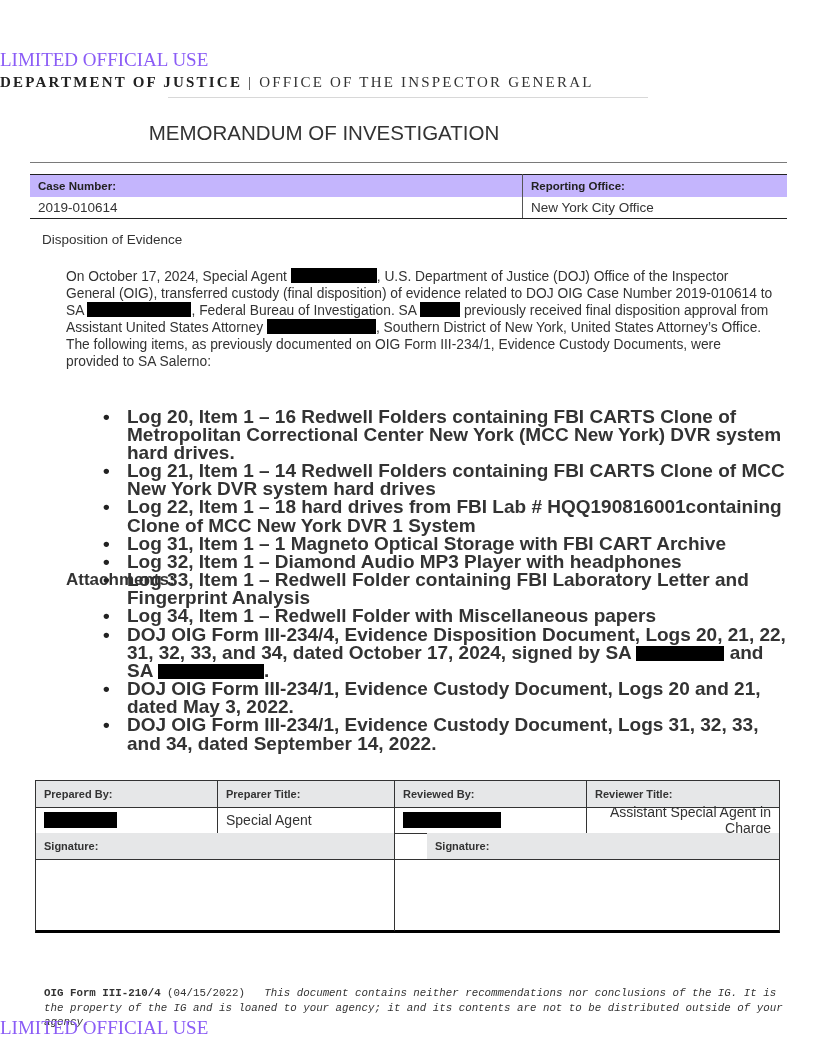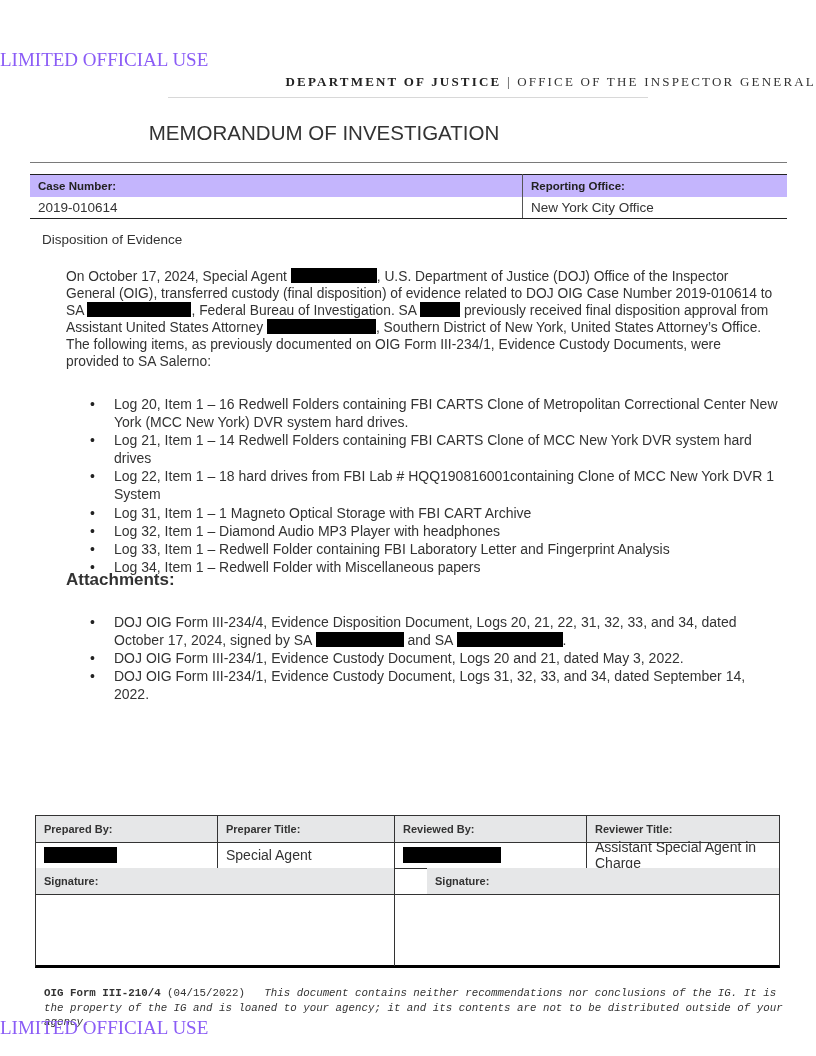--- a/index.html
+++ b/index.html
@@ -1,22 +1,22 @@
 <!DOCTYPE html>
 <html><head>
 <meta charset="utf-8">
 <style>
   html, body { margin: 0; padding: 0; background: #ffffff; }
   body { width: 816px; height: 1056px; position: relative; overflow: hidden;
          font-family: "DejaVu Sans", "Liberation Sans", sans-serif; color: #222; }
   .abs { position: absolute; }
   .lou { left: 0; width: 732px; color: #8b5cf6;
          font-family: "Liberation Serif", "DejaVu Serif", serif; font-size: 19px; line-height: 22px; }
-  .agency { left: 0; width: 816px; top: 74px; text-align: right;
-            font-family: "Liberation Serif", "DejaVu Serif", serif; font-size: 13px;
+  .agency { left: 0; width: 816px; top: 74px; text-align: left;
+            font-family: "Liberation Serif", "DejaVu Serif", serif; font-size: 15px;
             letter-spacing: 2.2px; color: #333; }
   .agency b { font-weight: bold; color: #222; }
   .hr-light { left: 168px; width: 480px; top: 97px; height: 1px; background: #d8d8d8; }
   .title { left: 0; width: 648px; top: 121px; text-align: center;
            font-family: "Liberation Sans", "DejaVu Sans", sans-serif; font-size: 20.5px; color: #333; }
   .hr-gray { left: 30px; width: 757px; top: 162px; height: 1px; background: #7a7a7a; }
 
   table.case { position: absolute; left: 30px; top: 174px; width: 757px; border-collapse: collapse;
                font-family: "Liberation Sans", "DejaVu Sans", sans-serif; }
   table.case td { padding: 0 8px; font-size: 13.5px; }
@@ -24,33 +24,33 @@
                          border-top: 1.5px solid #222; }
   table.case tr.val td { height: 21px; border-bottom: 1.5px solid #222; color: #333; }
   table.case td.c1 { width: 476px; border-right: 1px solid #555; }
 
   .section { left: 42px; top: 232px; font-size: 13.5px; color: #333;
              font-family: "Liberation Sans", "DejaVu Sans", sans-serif; }
   .para { left: 66px; top: 268px; width: 710px; font-size: 13.8px; line-height: 17px; color: #333;
           font-family: "Liberation Sans", "DejaVu Sans", sans-serif; }
   .redact { display: inline-block; background: #000; height: 15px; vertical-align: -2px; }
 
-  ul.items { position: absolute; left: 66px; top: 395px; width: 712px; margin: 0; padding: 0 0 0 48px;
+  ul.items { position: absolute; left: 66px; top: 395px; width: 712px; margin: 13px; padding: 0 0 0 48px;
              list-style: none; font-family: "Liberation Sans", "DejaVu Sans", sans-serif;
-             font-size: 14px; line-height: 18.1px; color: #333; box-sizing: border-box; }
+             font-size: 19px; line-height: 18.1px; color: #333; box-sizing: border-box; font-weight: bold; }
   ul.items li { position: relative; }
   ul.items li::before { content: "\2022"; position: absolute; left: -24px; top: 0; color: #222; }
 
   .att-h { left: 66px; top: 570px; font-weight: bold; font-size: 17px; color: #333;
            font-family: "Liberation Sans", "DejaVu Sans", sans-serif; }
   ul.att { top: 613px; }
 
-  .sig { position: absolute; left: 35px; top: 815px; width: 745px; height: 153px;
+  .sig { position: absolute; left: 35px; top: 780px; width: 745px; height: 153px;
          border: 1.5px solid #333; border-bottom: 3px solid #000; box-sizing: border-box;
-         font-family: "Liberation Sans", "DejaVu Sans", sans-serif; }
+         font-family: "Liberation Sans", "DejaVu Sans", sans-serif; text-align: right; }
   .sig .row { position: absolute; left: 0; width: 100%; display: flex; }
   .sig .cell { box-sizing: border-box; padding: 0 8px; display: flex; align-items: center; font-size: 14px; color: #333; }
   .sig .hdr { background: #e6e7e8; font-weight: bold; font-size: 11px; }
   .sig .r1 { top: 0; height: 26px; border-bottom: 1px solid #333; }
   .sig .r2 { top: 26px; height: 26px; border-bottom: 1.5px solid #333; }
   .sig .r3 { top: 52px; height: 26px; border-bottom: 1.5px solid #333; gap: 32px; }
   .sig .r4 { top: 78px; height: 72px; }
   .sig .w1 { width: 182px; border-right: 1px solid #333; }
   .sig .w2 { width: 177px; border-right: 1px solid #333; }
   .sig .w3 { width: 192px; border-right: 1px solid #333; }

